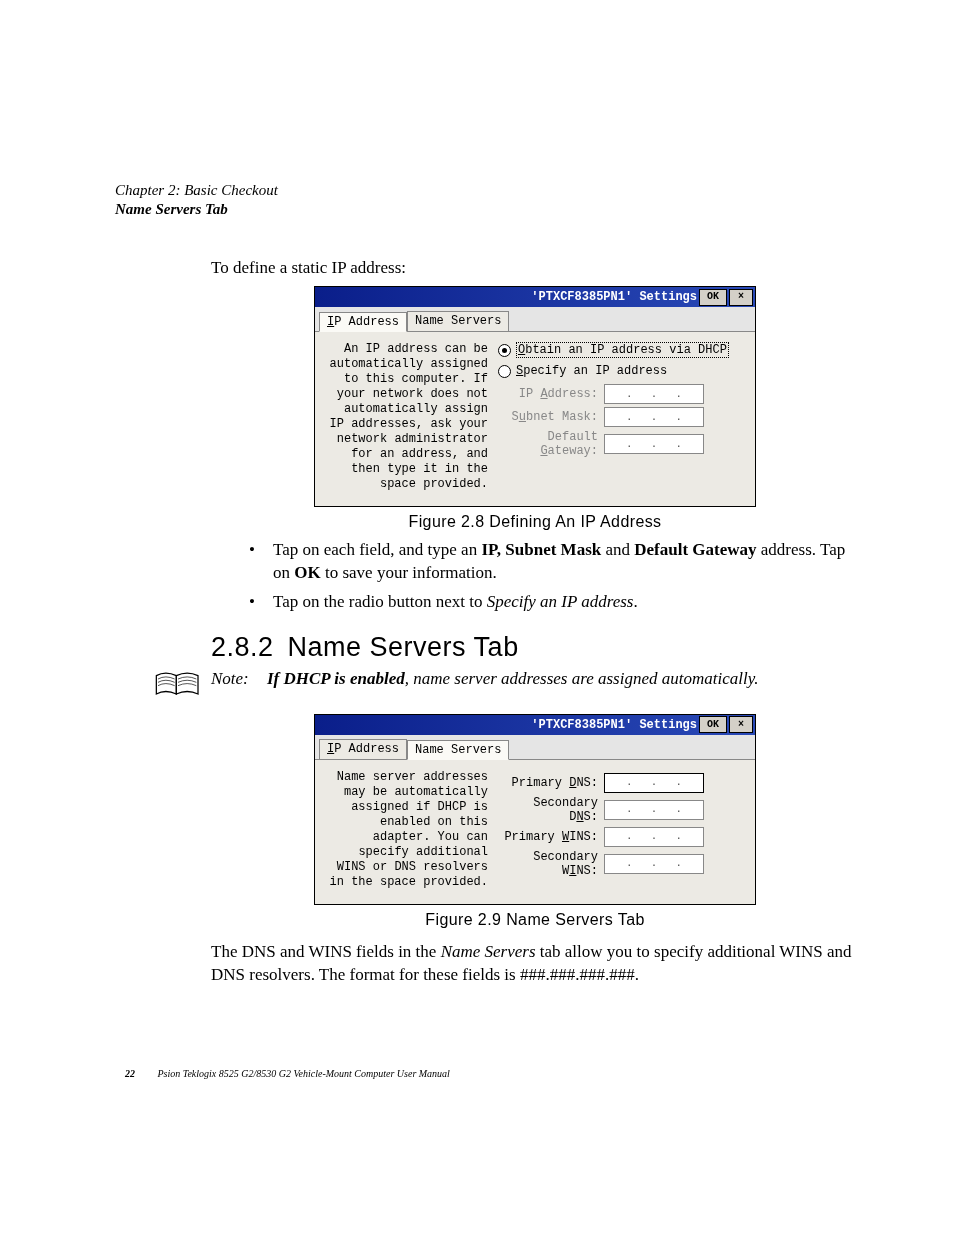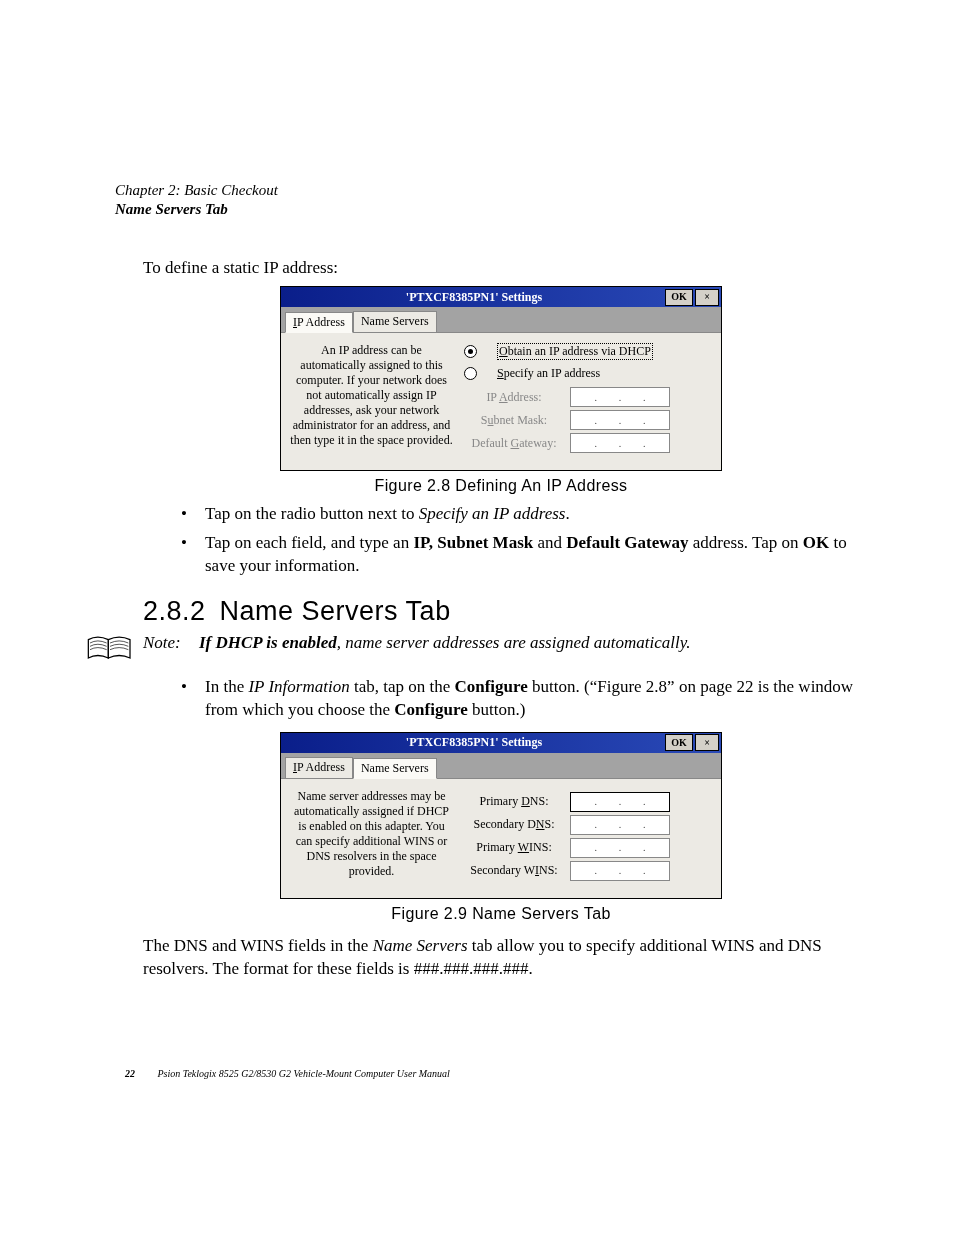--- a/index.html
+++ b/index.html
@@ -21,21 +21,21 @@
     font-size: 15px;
     margin: 12px 0 2px 0;
   }
   .header-section {
     font-style: italic;
     font-weight: bold;
     font-size: 15px;
     margin: 0 0 40px 0;
   }
   .body-indent {
-    margin-left: 28px;
+    margin-left: 96px;
   }
   .intro-line {
     font-size: 17px;
     margin: 0 0 6px 0;
   }
   ul.bullets {
     margin: 4px 0 10px 0;
     padding-left: 38px;
     list-style: none;
   }
@@ -58,24 +58,24 @@
   }
   .figure-caption {
     font-family: "Arial Narrow", Arial, sans-serif;
     font-size: 16px;
     letter-spacing: 0.4px;
     margin-top: 6px;
   }
   .dialog {
     display: inline-block;
     border: 1px solid #000;
-    background: #a3a3a3;
-    font-family: Liberation Serif, serif;
+    background: #e5e5e5;
+    font-family: Liberation Mono, monospace;
     font-size: 12px;
-    text-align: center;
+    text-align: right;
     width: 440px;
   }
   .titlebar {
     background: #0a1e8a;
     background: linear-gradient(to right, #0a1e8a, #2a4ab8);
     color: #fff;
     display: flex;
     align-items: center;
     height: 20px;
     padding: 0 2px 0 4px;
@@ -128,21 +128,21 @@
     font-size: 12px;
     line-height: 1.25;
   }
   .right-col {
     flex: 1;
     font-size: 12px;
   }
   .radio-row {
     display: flex;
     align-items: center;
-    gap: 20px;
+    gap: 5px;
     margin-bottom: 6px;
   }
   .radio-outer {
     width: 11px; height: 11px;
     border: 1px solid #000;
     border-radius: 50%;
     display: flex;
     align-items: center;
     justify-content: center;
     background: #fff;
@@ -300,25 +300,25 @@
                 </span>
             </div>
           </div>
         </div>
       </div>
       <div class="figure-caption">Figure 2.8 Defining An IP Address</div>
     </div>
 
     <ul class="bullets">
       <li>
-        <span>Tap on the radio button next to </span><i>Specify an IP address</i><span>.</span>
+        <span>Tap on each field, and type an </span><b>IP, Subnet Mask</b><span> and </span><b>Default Gateway</b>
+        <span> </span><span>address. Tap on </span><b>OK</b><span> to save your information.</span>
       </li>
       <li>
-        <span>Tap on each field, and type an </span><b>IP, Subnet Mask</b><span> and </span><b>Default Gateway</b>
-        <span> </span><span>address. Tap on </span><b>OK</b><span> to save your information.</span>
+        <span>Tap on the radio button next to </span><i>Specify an IP address</i><span>.</span>
       </li>
     </ul>
 
     <h2 class="section-heading">
       <span class="num">2.8.2</span><span>Name Servers Tab</span>
     </h2>
 
     <div class="note-row">
       <span class="note-icon">
         <svg viewBox="0 0 60 36">
@@ -326,23 +326,20 @@
           <path d="M28 8 Q41 2 54 8 L54 30 Q41 24 28 30 Z" fill="#fff" stroke="#000" stroke-width="1.5"></path>
           <path d="M6 12 Q15 7 26 12 M6 16 Q15 11 26 16 M6 20 Q15 15 26 20" fill="none" stroke="#000" stroke-width="0.8"></path>
           <path d="M30 12 Q41 7 52 12 M30 16 Q41 11 52 16 M30 20 Q41 15 52 20" fill="none" stroke="#000" stroke-width="0.8"></path>
         </svg>
       </span>
       <span class="note-label">Note:</span>
       <span class="note-text"><span class="b">If DHCP is enabled</span><span>, name server addresses are assigned automatically.</span></span>
     </div>
 
     <ul class="bullets">
-      <li>
-        <span>In the </span><i>IP Information</i><span> tab, tap on the </span><b>Configure</b><span> button. (“Figure 2.8” on page 22 is the window from which you choose the </span><b>Configure</b><span> button.)</span>
-      </li>
     </ul>
 
     <div class="figure-wrap">
       <div class="dialog">
         <div class="titlebar">
           <span class="tb-title">'PTXCF8385PN1' Settings</span>
           <span class="tb-btn ok">OK</span>
           <span class="tb-btn">×</span>
         </div>
         <div class="tabs">

